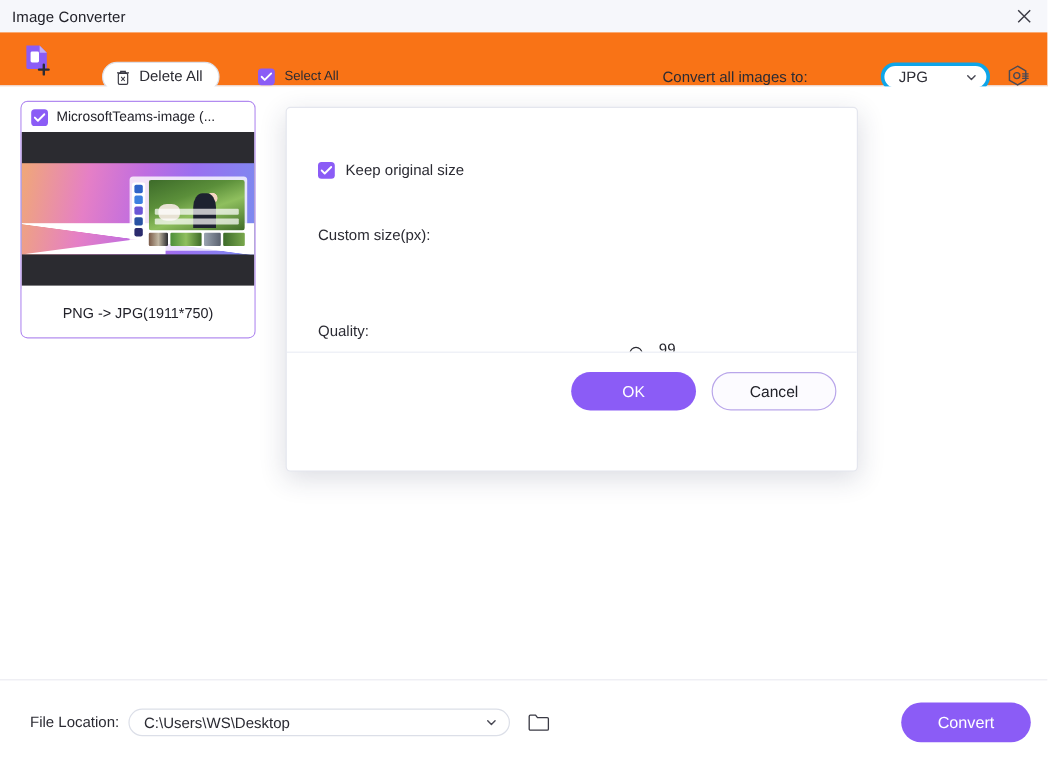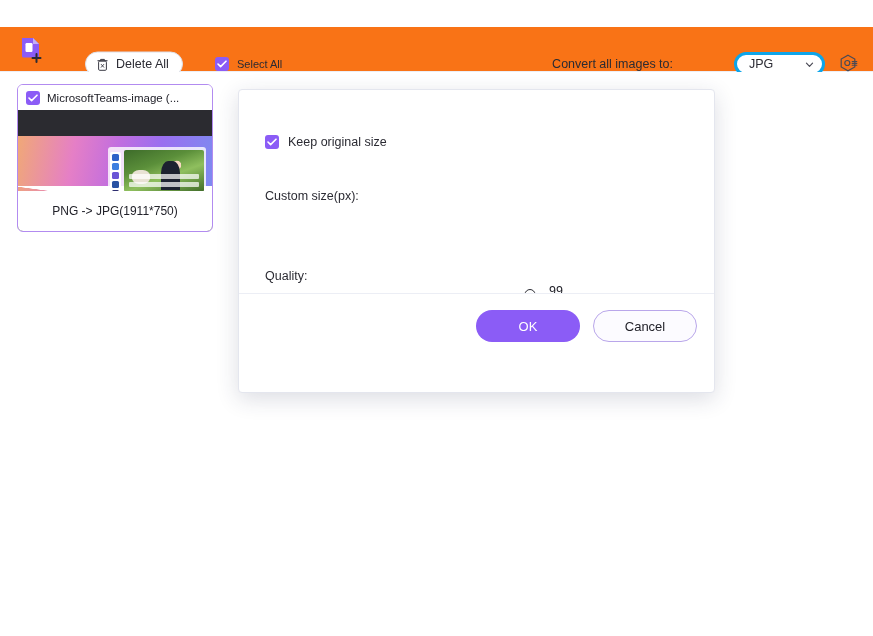--- a/index.html
+++ b/index.html
@@ -113,21 +113,21 @@
   }
 
   
   .main {
     position: absolute; top: 72px; left: 0;
     width: 873px; height: 494px;
     background: #ffffff;
   }
   .file-card {
     position: absolute; left: 17px; top: 12px;
-    width: 196px; height: 148px;
+    width: 196px; height: 198px;
     border: 1.5px solid #b28bf0;
     border-radius: 6px;
     background: #ffffff;
     overflow: hidden;
     cursor: pointer;
   }
   .card-head {
     height: 25px;
     display: flex; align-items: center; gap: 7px;
     padding: 0 8px;
@@ -391,20 +391,28 @@
     font-size: 13.5px;
     font-family: "Liberation Sans", sans-serif;
     cursor: pointer;
   }
 </style>
 </head>
 <body>
 
 <div id="app">
 
+  <div class="titlebar">
+    <span class="titlebar-title">Image Converter</span>
+    <div class="win-close">
+      <svg width="13" height="13" viewBox="0 0 13 13">
+        <path d="M1.5 1.5 L11.5 11.5 M11.5 1.5 L1.5 11.5" stroke="#3a3a44" stroke-width="1.2" fill="none"></path>
+      </svg>
+    </div>
+  </div>
 
   <div class="toolbar">
 
     <div class="addfile-icon">
       <svg width="30" height="30" viewBox="0 0 30 30">
         <path d="M5 3 h11 l6 6 v12 a1.6 1.6 0 0 1 -1.6 1.6 H6.6 A1.6 1.6 0 0 1 5 21 Z" fill="#8b5cf6"></path>
         <path d="M16 3 v6 h6 z" fill="#c3aef7"></path>
         <rect x="8.5" y="8" width="7" height="9" rx="1.2" fill="#ffffff"></rect>
         <path d="M19.5 19 v8 M15.5 23 h8" stroke="#2b2b33" stroke-width="2" stroke-linecap="round"></path>
       </svg>
@@ -513,14 +521,29 @@
       </div>
       <div class="quality-val">99</div>
 
       <div class="modal-foot">
         <button class="btn-ok">OK</button>
         <button class="btn-cancel">Cancel</button>
       </div>
     </div>
   </div>
 
+  <div class="bottombar">
+    <span class="floc-label">File Location:</span>
+    <div class="floc-select">
+      <span class="val">C:\Users\WS\Desktop</span>
+      <svg class="caret" viewBox="0 0 10 10">
+        <path d="M1.6 3.4 L5 7 L8.4 3.4" stroke="#4a4a55" stroke-width="1.3" fill="none" stroke-linecap="round" stroke-linejoin="round"></path>
+      </svg>
+    </div>
+    <div class="folder-icon">
+      <svg width="18" height="16" viewBox="0 0 18 16">
+        <path d="M1 13.5 V3 a1 1 0 0 1 1 -1 h4.3 l1.6 2 H16 a1 1 0 0 1 1 1 v8.5 a1 1 0 0 1 -1 1 H2 a1 1 0 0 1 -1 -1 Z" stroke="#3a3a44" stroke-width="1.1" fill="none" stroke-linejoin="round"></path>
+      </svg>
+    </div>
+    <button class="btn-convert">Convert</button>
+  </div>
 
 </div>
 
 </body></html>

